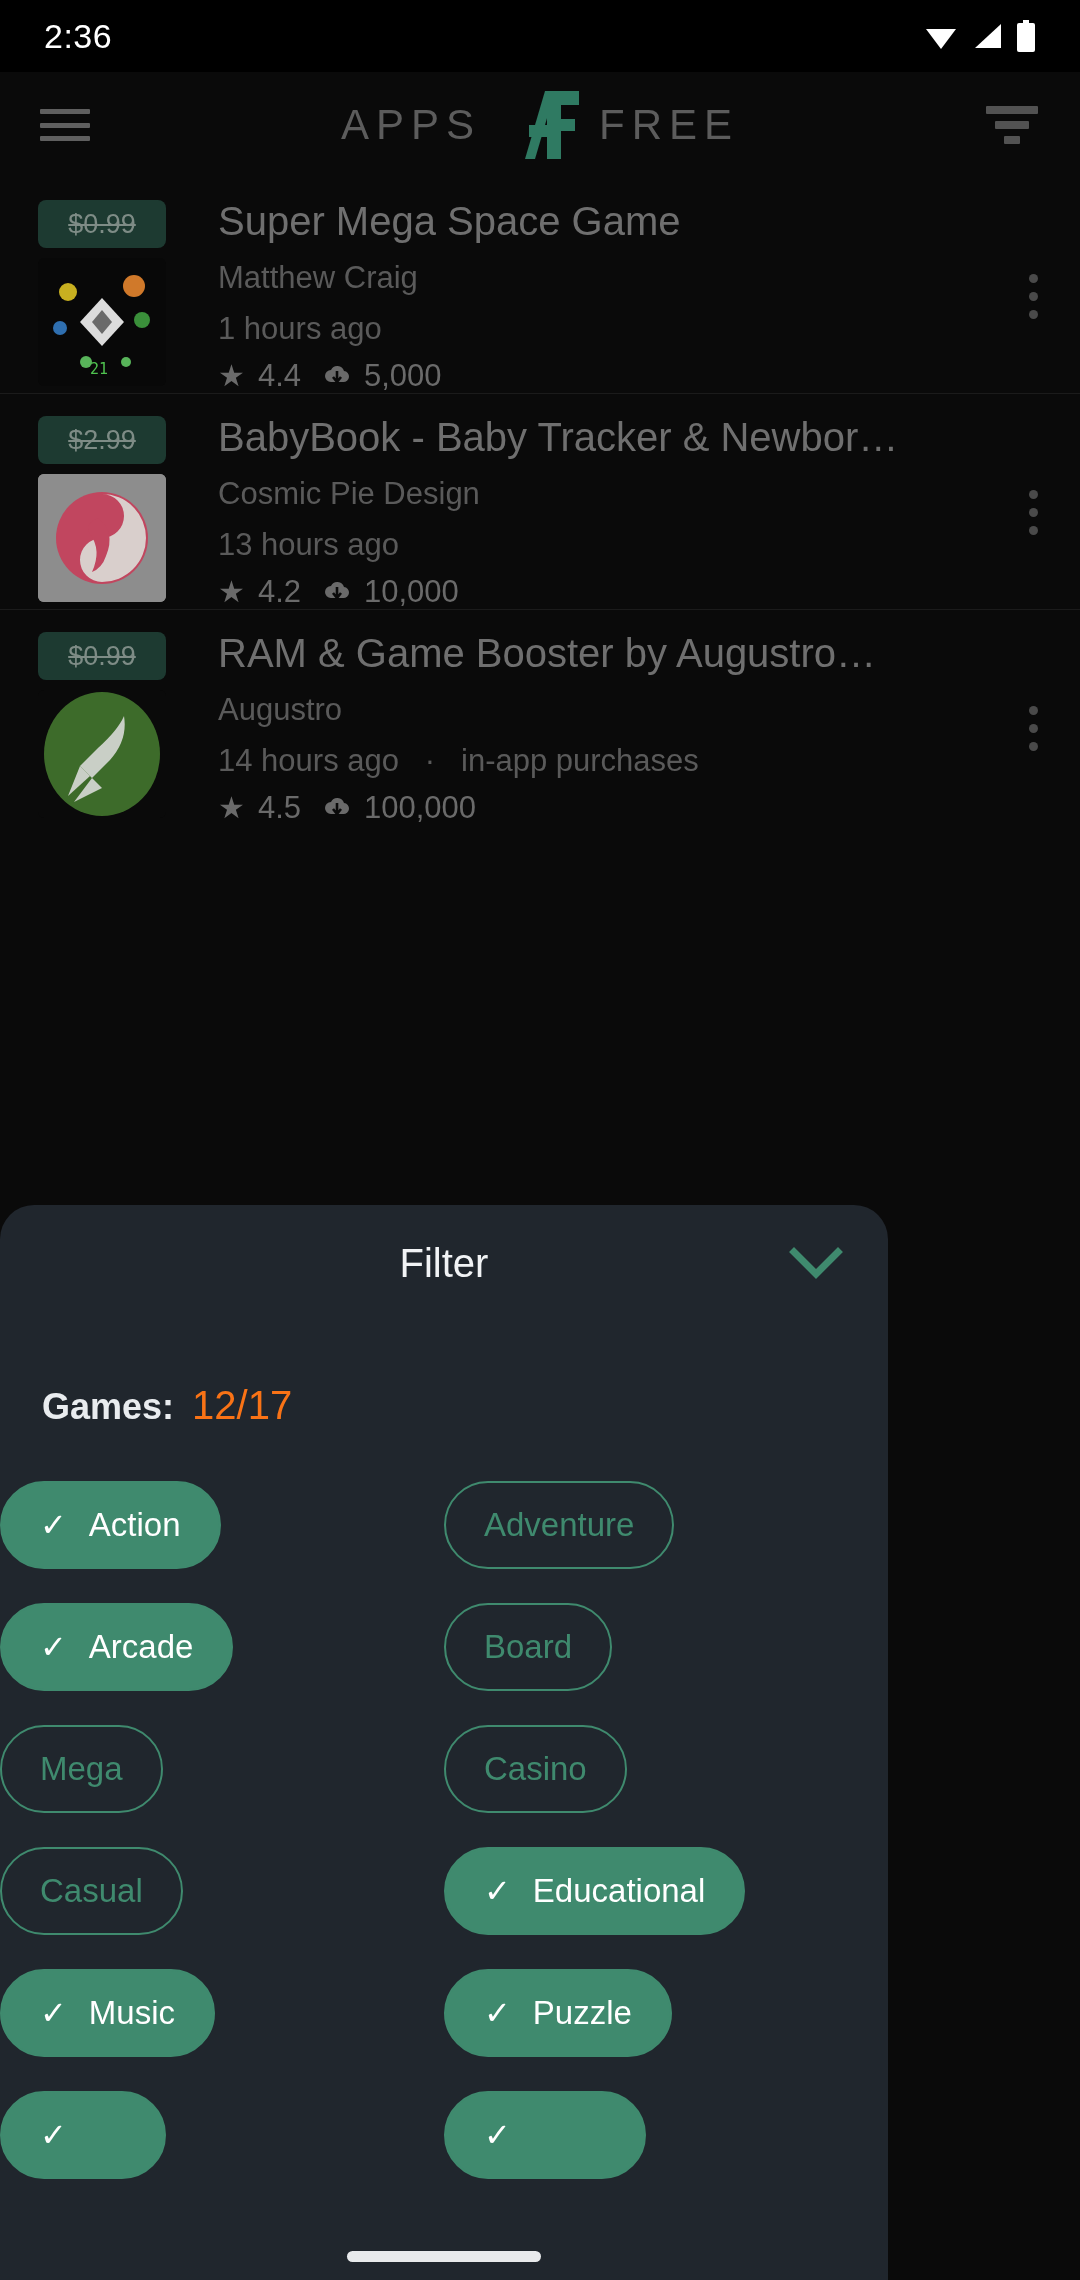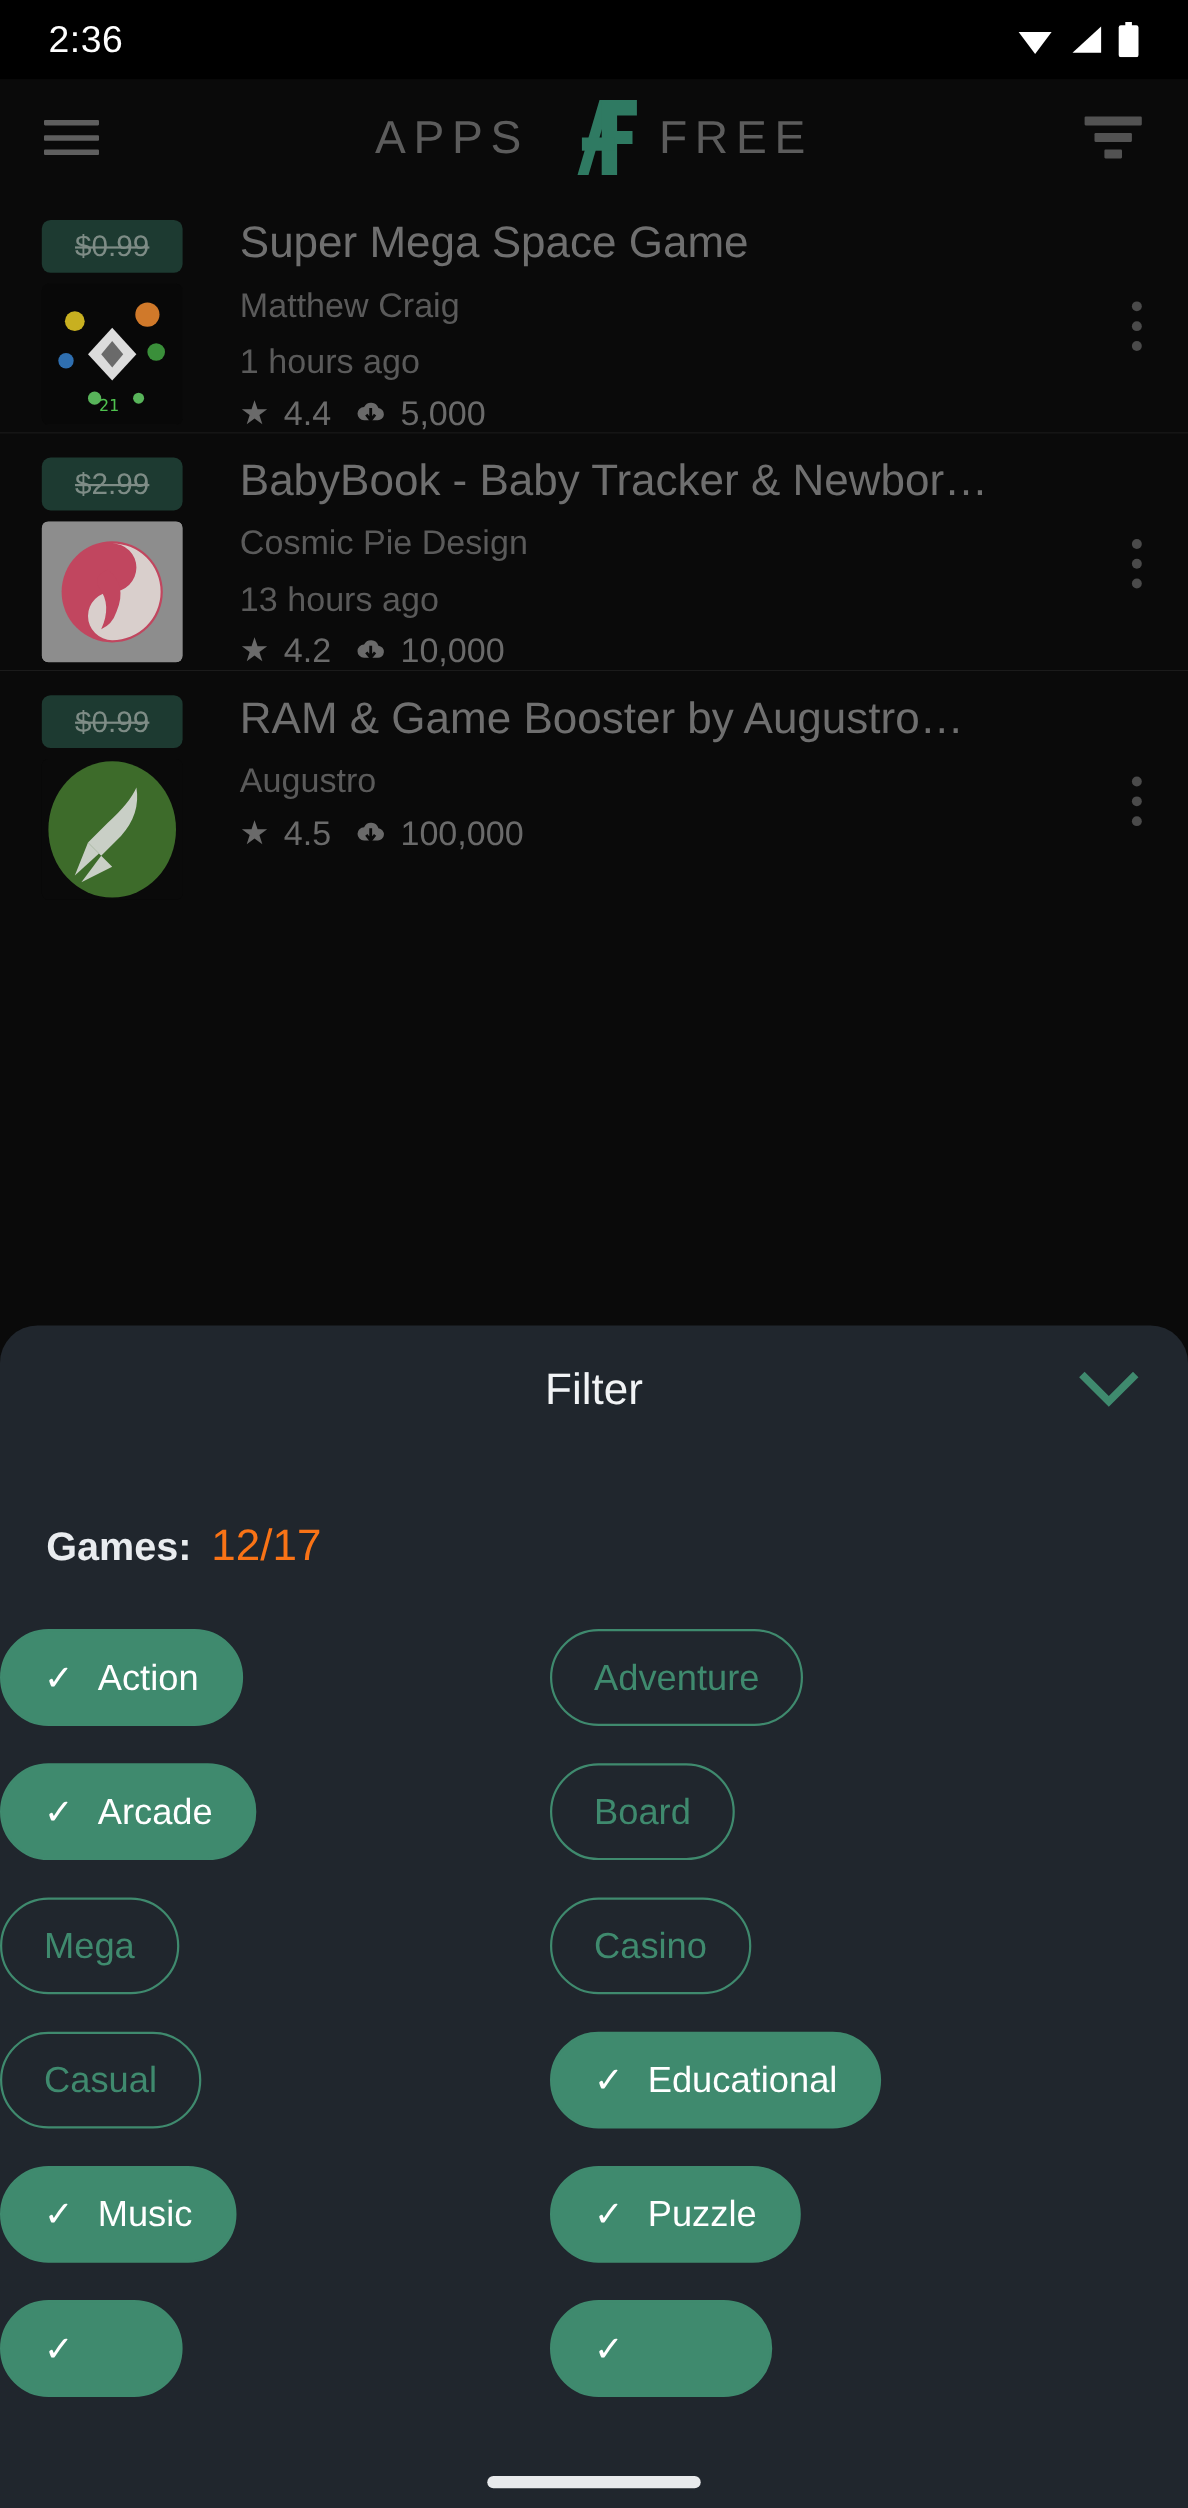--- a/index.html
+++ b/index.html
@@ -80,21 +80,21 @@
   }
   .kebab i { width:9px; height:9px; border-radius:50%; background:#4a4a4a; display:block; }
 
   
   .icon-space { background:#0c0c0c; position:relative; }
   .icon-baby { background:#8b8b8b; position:relative; }
   .icon-rocket { background:#0a0a0a; position:relative; display:flex; align-items:center; justify-content:center;}
 
   
   .sheet {
-    position:absolute; left:0; bottom:0; width:1080px; height:1075px;
+    position:absolute; left:0; bottom:0; width:888px; height:1075px;
     background:#20262d;
     border-radius:34px 34px 0 0;
     overflow:hidden;
   }
   .sheet-header {
     position:relative; height:116px; display:flex; align-items:center; justify-content:center;
   }
   .sheet-title { color:#f1f3f5; font-size:40px; }
   .collapse-btn {
     position:absolute; right:42px; top:50%; transform:translateY(-50%);
@@ -283,20 +283,25 @@
           <rect width="128" height="128" fill="#0a0a0a"></rect>
           <ellipse cx="64" cy="64" rx="58" ry="62" fill="#3d6b2a"></ellipse>
           <path d="M86 26 q4 24 -14 44 l-18 18 l-12 -12 l18 -18 q20 -18 26 -32 Z" fill="#c9cfc6"></path>
           <path d="M42 76 l10 10 l-22 20 Z" fill="#c9cfc6"></path>
           <path d="M54 88 l10 10 l-28 14 Z" fill="#c9cfc6"></path>
         </svg>
       </div>
       <div class="app-meta">
         <div class="app-title">RAM &amp; Game Booster by Augustro…</div>
         <div class="app-dev">Augustro</div>
+        <div class="app-time">
+          <span>14 hours ago</span>
+          <span>&nbsp;&nbsp;·&nbsp;&nbsp;</span>
+          <span>in-app purchases</span>
+        </div>
         <div class="app-stats">
           <div class="stat">
             <span class="star-ic">★</span>
             <span class="stat-val">4.5</span>
           </div>
           <div class="stat">
             <svg class="dl-ic" viewBox="0 0 28 28">
               <path d="M8 20 a6 6 0 0 1 0-12 a7 7 0 0 1 13 1 a5 5 0 0 1 -1 11 Z" fill="#6a6a6a"></path>
               <path d="M14 9 L14 19 M10 15 L14 20 L18 15" stroke="#0a0a0a" stroke-width="2.6" fill="none"></path>
             </svg>

